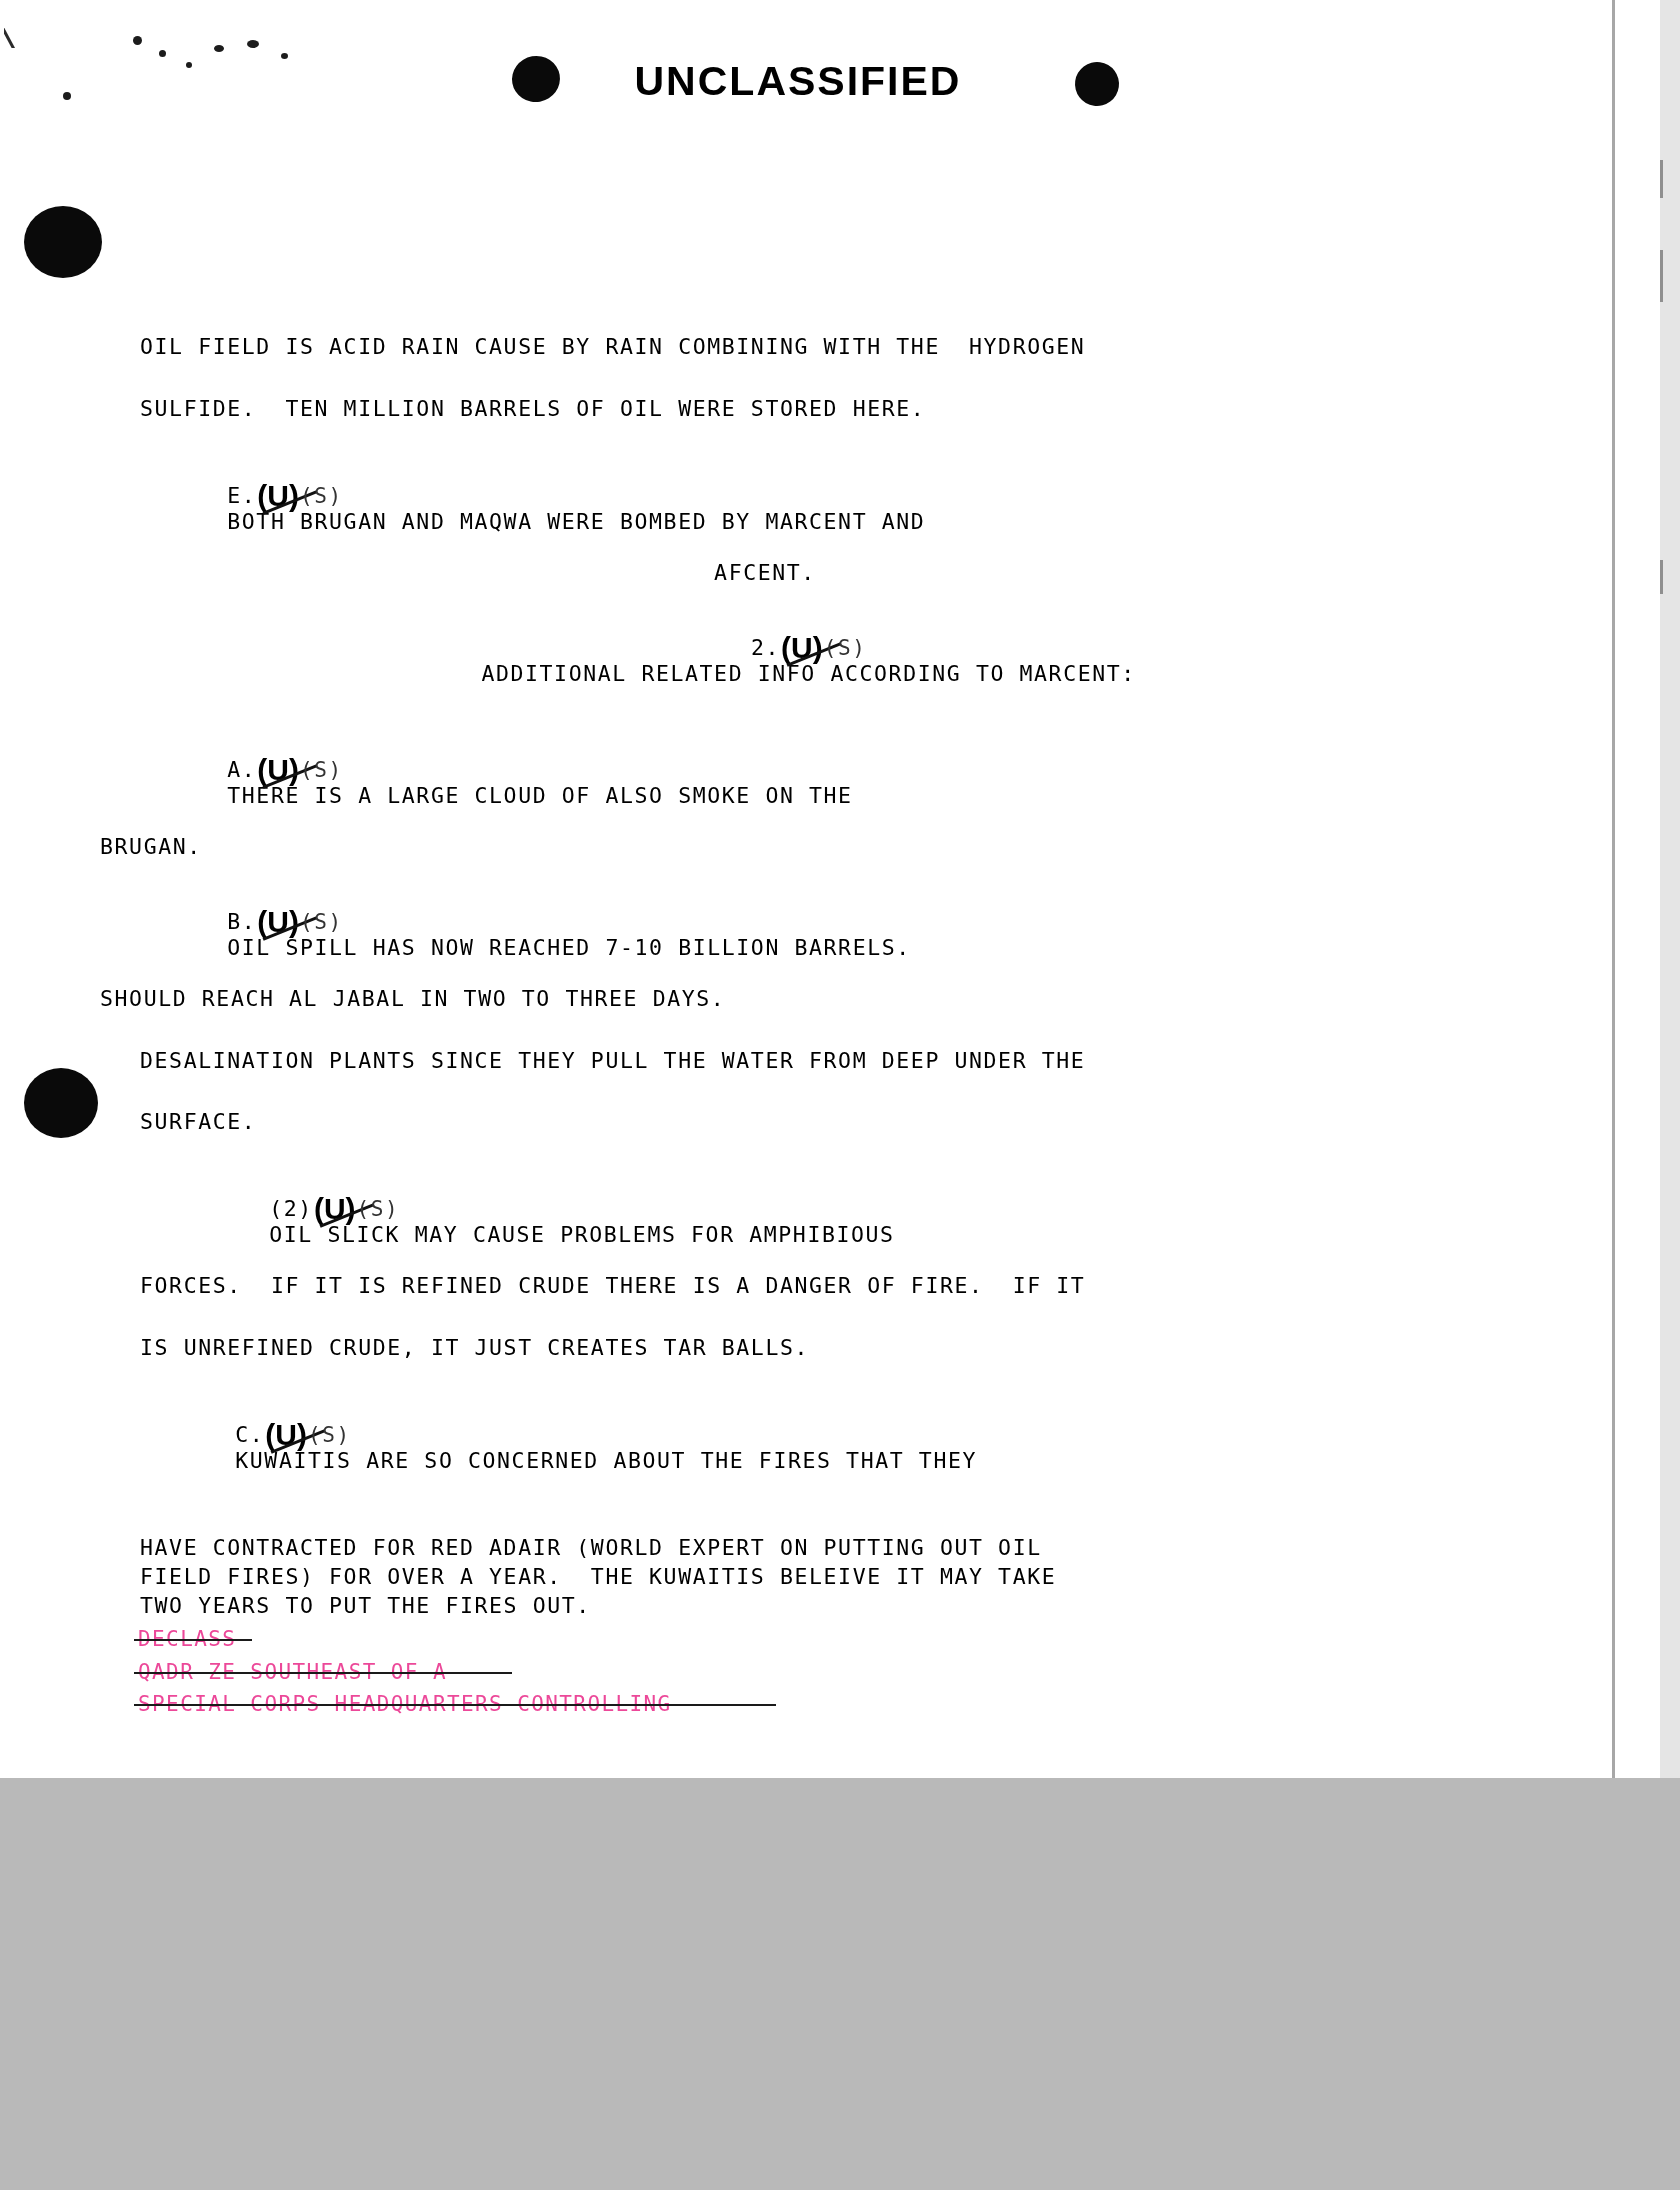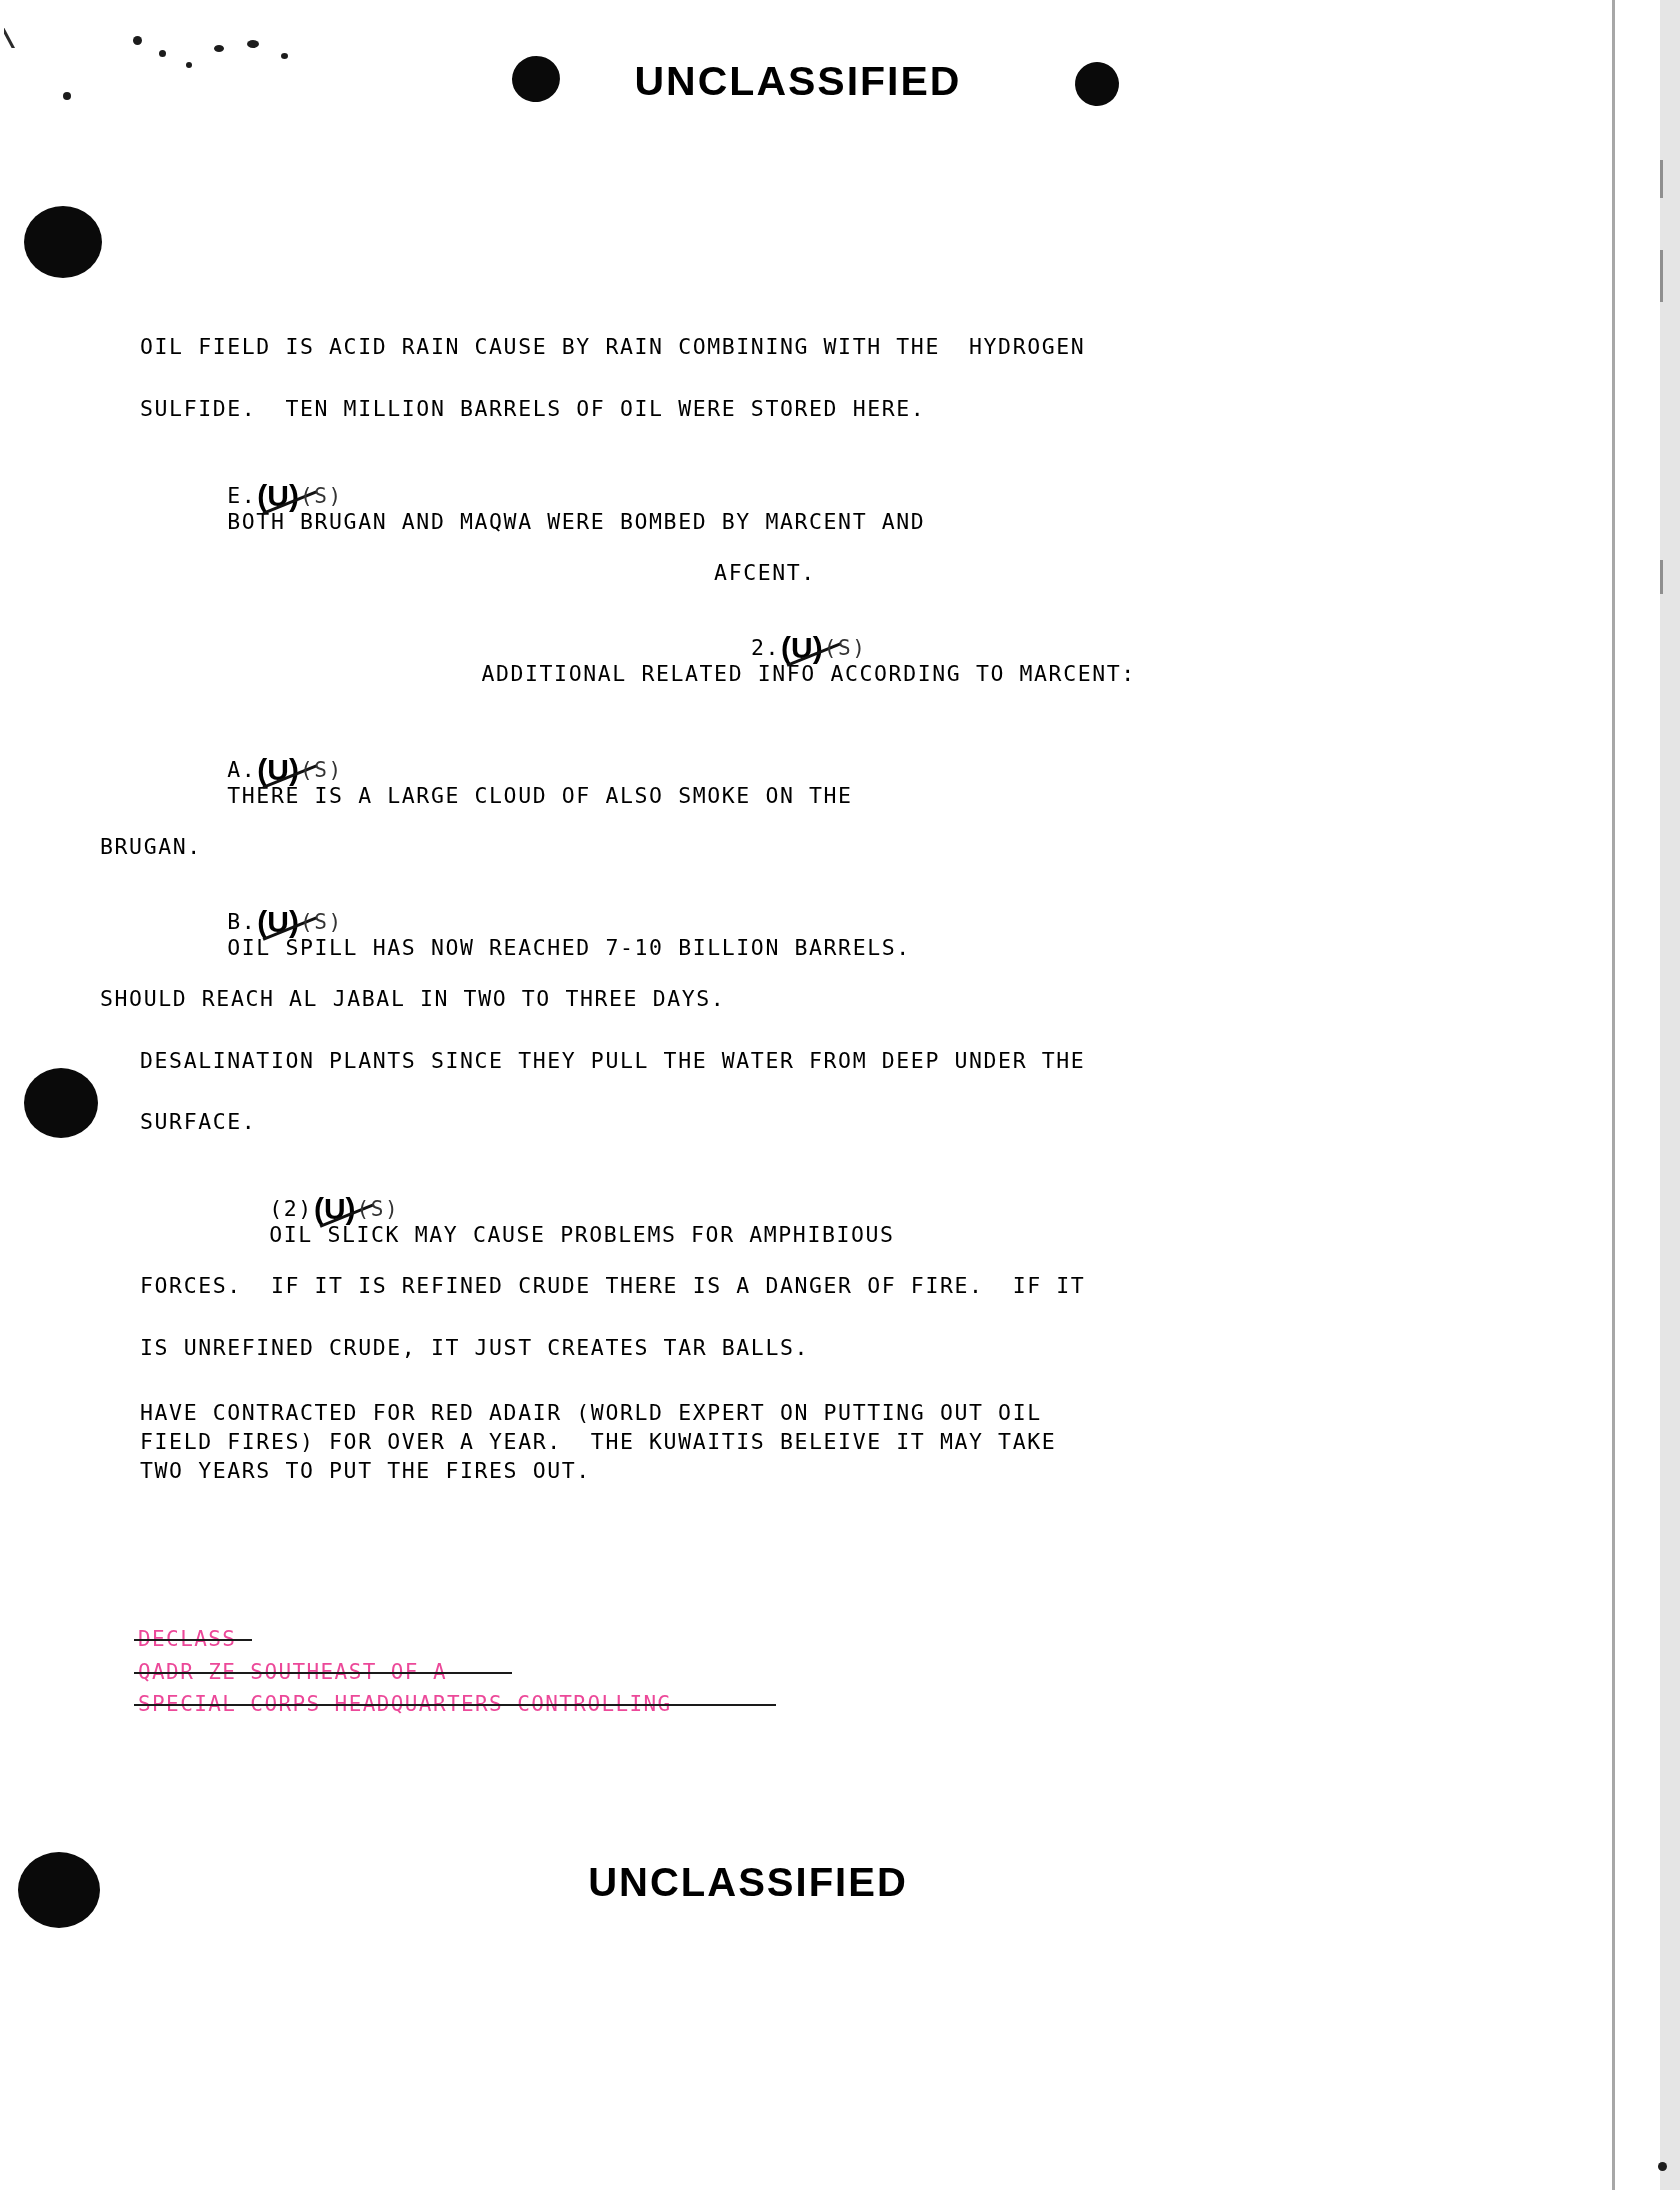--- a/index.html
+++ b/index.html
@@ -3,21 +3,21 @@
 <meta charset="utf-8">
 <style>
   html, body {
     margin: 0;
     padding: 0;
     background: #b9b9b9;
   }
   .page {
     position: relative;
     width: 1680px;
-    height: 2190px;
+    height: 1778px;
     background: #ffffff;
     overflow: hidden;
     font-family: "DejaVu Sans Mono", monospace;
   }
   
   .scan-edge-top {
     position: absolute;
     left: 0; top: 0;
     width: 1680px; height: 14px;
     background: #ffffff;
@@ -240,20 +240,24 @@
     <div class="line gap-wide">DESALINATION PLANTS SINCE THEY PULL THE WATER FROM DEEP UNDER THE</div>
     <div class="line gap-wide">SURFACE.</div>
 
     <div class="line gap-sm" style="margin-left:42px;">
       <span>(2)</span><span class="umark"><span>(U)</span><span class="slash"></span></span><span class="strike-s">(S)</span>
       <span>OIL SLICK MAY CAUSE PROBLEMS FOR AMPHIBIOUS</span>
     </div>
     <div class="line gap-wide">FORCES.  IF IT IS REFINED CRUDE THERE IS A DANGER OF FIRE.  IF IT</div>
     <div class="line gap-wide">IS UNREFINED CRUDE, IT JUST CREATES TAR BALLS.</div>
 
+    <div class="line gap-wide" style="margin-left:8px;">
+      <span>C.</span><span class="umark"><span>(U)</span><span class="slash"></span></span><span class="strike-s">(S)</span>
+      <span>KUWAITIS ARE SO CONCERNED ABOUT THE FIRES THAT THEY</span>
+    </div>
     <div class="line tight">HAVE CONTRACTED FOR RED ADAIR (WORLD EXPERT ON PUTTING OUT OIL</div>
     <div class="line tight">FIELD FIRES) FOR OVER A YEAR.  THE KUWAITIS BELEIVE IT MAY TAKE</div>
     <div class="line tight">TWO YEARS TO PUT THE FIRES OUT.</div>
 
   </div>
 
   <div class="declass">
     <span class="dline d1">DECLASS</span>
     <span class="dline d2">QADR ZE SOUTHEAST OF A</span>
     <span class="dline d3">SPECIAL CORPS HEADQUARTERS CONTROLLING</span>

